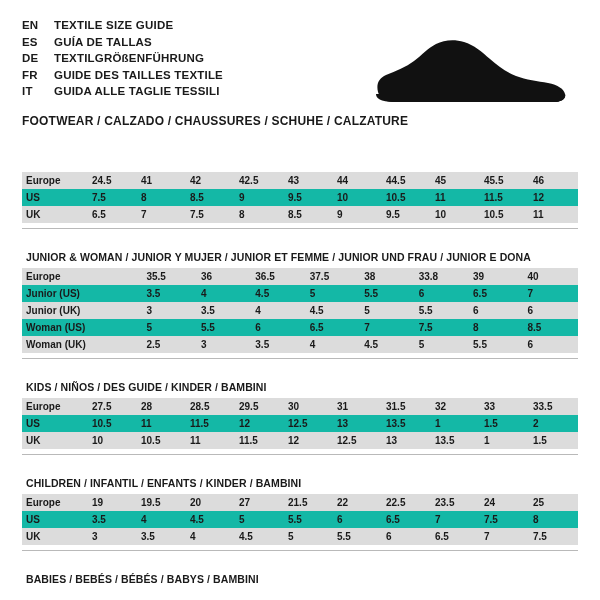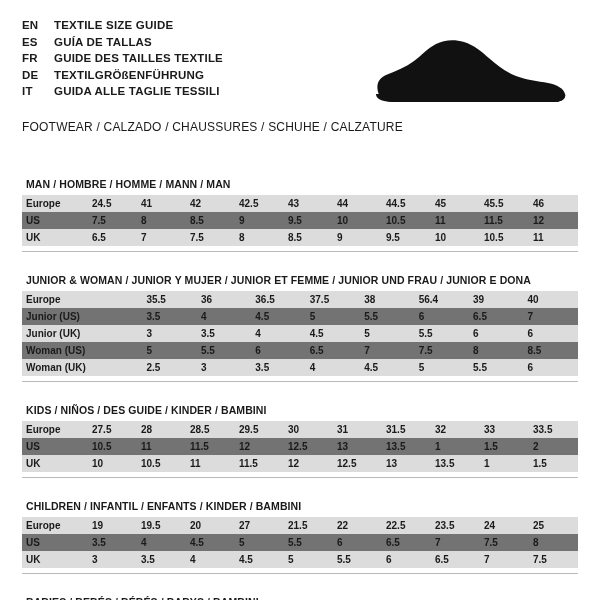--- a/index.html
+++ b/index.html
@@ -52,23 +52,23 @@
   .shoe-wrap {
     position: absolute;
     right: 8px;
     top: 16px;
     width: 200px;
     height: 76px;
   }
   .shoe-wrap svg { display: block; }
 
   .footwear-line {
-    margin-top: 20px;
+    margin-top: 14px;
     font-size: 12px;
-    font-weight: normal;
+    font-weight: bold;
     letter-spacing: 0.2px;
   }
 
   
   .section {
     margin-top: 22px;
   }
   .section.first { margin-top: 44px; }
 
   .section-title {
@@ -86,21 +86,21 @@
   table.size td {
     font-size: 10px;
     height: 17px;
     line-height: 17px;
     padding: 0 0 0 4px;
     vertical-align: middle;
     white-space: nowrap;
     color: #1a1a1a;
   }
   tr.shaded td { background: #dcdcdc; }
-  tr.plain td { background: #737373; }
+  tr.plain td { background: #14b8a6; }
   td.rowlabel { width: 62px; }
   .sep {
     height: 1px;
     background: #b9b9b9;
     margin: 5px 0 0 0;
   }
 </style>
 </head>
 <body>
 
@@ -110,26 +110,26 @@
     <div class="lang-block">
       <div class="lang-row">
         <span class="lang-code">EN</span>
         <span class="lang-title">TEXTILE SIZE GUIDE</span>
       </div>
       <div class="lang-row">
         <span class="lang-code">ES</span>
         <span class="lang-title">GUÍA DE TALLAS</span>
       </div>
       <div class="lang-row">
+        <span class="lang-code">DE</span>
+        <span class="lang-title">TEXTILGRÖßENFÜHRUNG</span>
+      </div>
+      <div class="lang-row">
         <span class="lang-code">FR</span>
         <span class="lang-title">GUIDE DES TAILLES TEXTILE</span>
-      </div>
-      <div class="lang-row">
-        <span class="lang-code">DE</span>
-        <span class="lang-title">TEXTILGRÖßENFÜHRUNG</span>
       </div>
       <div class="lang-row">
         <span class="lang-code">IT</span>
         <span class="lang-title">GUIDA ALLE TAGLIE TESSILI</span>
       </div>
     </div>
 
     <div class="shoe-wrap">
       <svg viewBox="0 0 200 76" width="200" height="76" aria-hidden="true">
         <path fill="#111111" d="M8 58 C6 50 9 44 16 41 C26 37 36 33 44 27 C52 21 58 14 66 10
@@ -137,21 +137,20 @@
           C156 46 168 47 178 49 C188 51 194 55 195 60 C196 64 193 67 186 68
           L24 68 C14 68 10 64 8 58 Z"></path>
         <path fill="#111111" d="M24 68 L186 68 C193 67 196 64 195 60 L6 60 C6 64 10 68 24 68 Z"></path>
       </svg>
     </div>
   </div>
 
   <div class="footwear-line">FOOTWEAR / CALZADO / CHAUSSURES / SCHUHE / CALZATURE</div>
 
   <div class="section first">
-    <div class="section-title">MAN / HOMBRE / HOMME / MANN / MAN</div>
     <table class="size">
       <tbody>
           <tr class="shaded">
         <td class="rowlabel">Europe</td>
         <td>24.5</td>
         <td>41</td>
         <td>42</td>
         <td>42.5</td>
         <td>43</td>
         <td>44</td>
@@ -196,21 +195,21 @@
     <table class="size">
       <tbody>
           <tr class="shaded">
         <td class="rowlabel">Europe</td>
         <td></td>
         <td>35.5</td>
         <td>36</td>
         <td>36.5</td>
         <td>37.5</td>
         <td>38</td>
-        <td>56.4</td>
+        <td>33.8</td>
         <td>39</td>
         <td>40</td>
       </tr>
       <tr class="plain">
         <td class="rowlabel">Junior (US)</td>
         <td></td>
         <td>3.5</td>
         <td>4</td>
         <td>4.5</td>
         <td>5</td>

